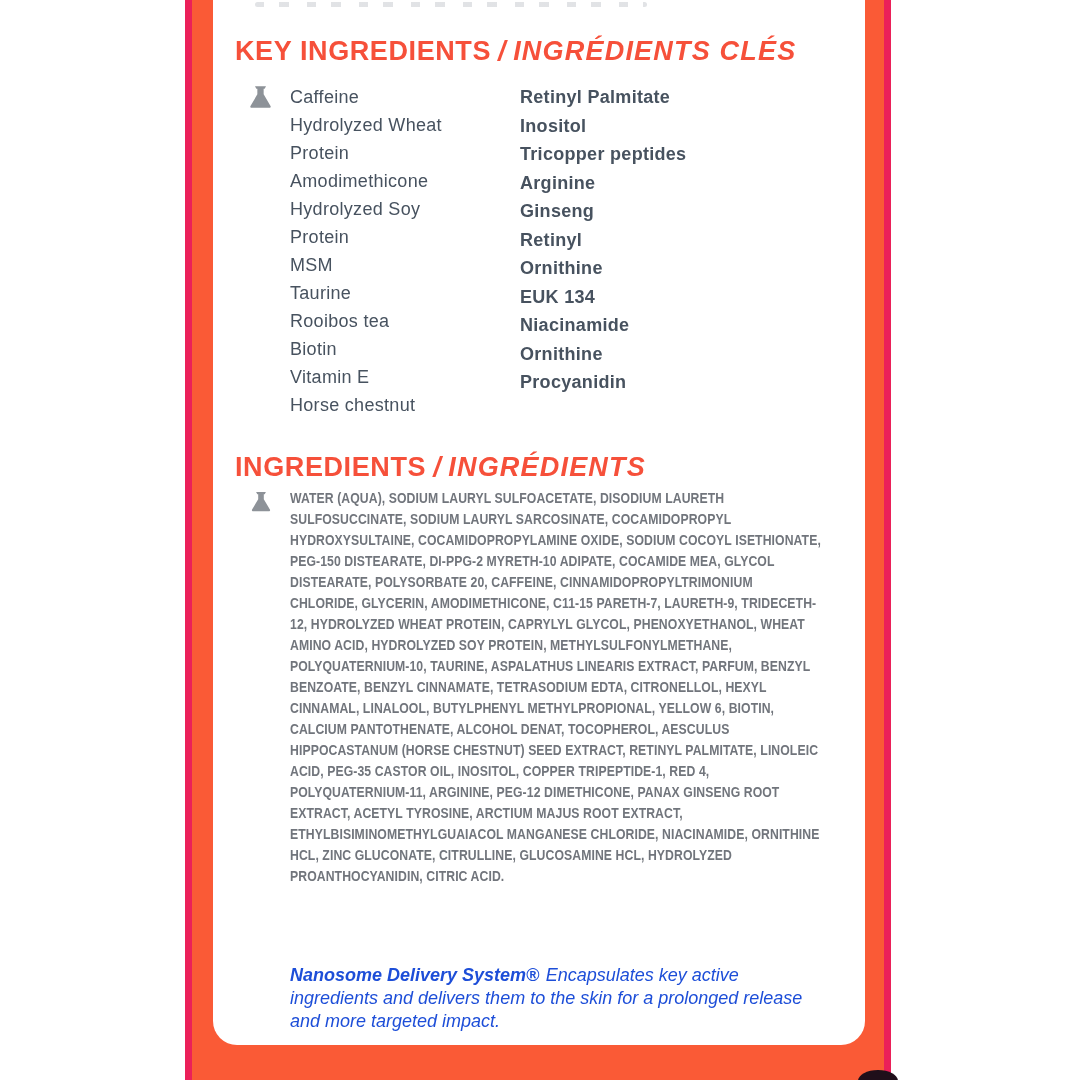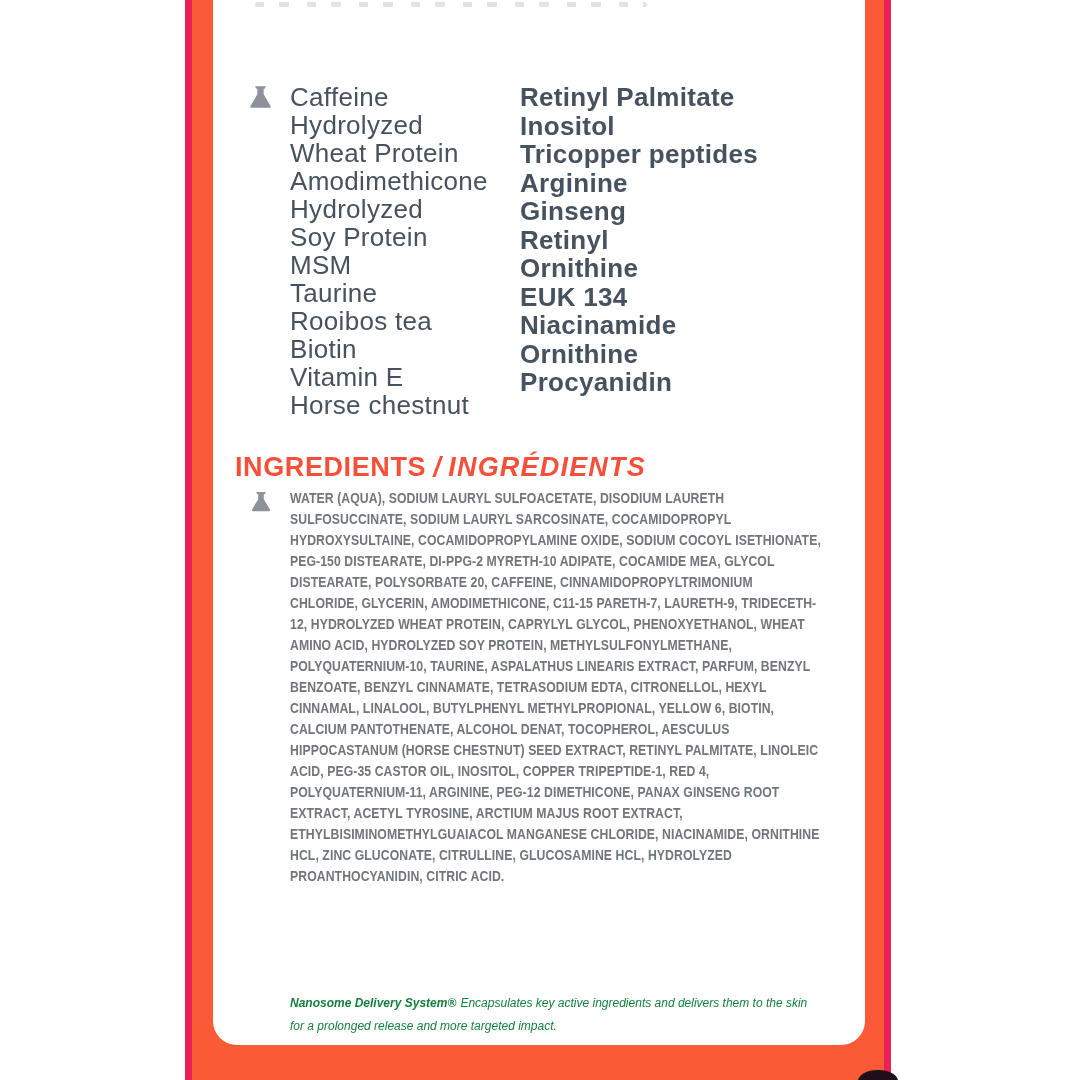--- a/index.html
+++ b/index.html
@@ -29,33 +29,33 @@
   .heading .fr{font-style:italic;letter-spacing:1.2px;}
   .heading .sep{font-style:italic;padding:0 7px;}
   .h-key{top:36px;}
   .h-ing{top:452px;}
   
   .flask{position:absolute;width:27px;height:27px;}
   .flask svg{width:100%;height:100%;fill:#8D9298;}
   .flask-1{left:247px;top:84px;}
   .flask-2{left:249px;top:490px;width:24px;height:24px;}
   
-  .col{position:absolute;top:83px;color:#47525F;font-size:26px;line-height:28px;letter-spacing:.3px;}
+  .col{position:absolute;top:83px;color:#47525F;font-size:18px;line-height:28px;letter-spacing:.3px;}
   .col-left{left:290px;width:182px;}
   .col-right{left:520px;width:280px;line-height:28.5px;font-weight:bold;}
   
   .para{
     position:absolute;left:290px;top:488px;width:636px;
     transform:scaleX(0.838);transform-origin:top left;
     color:#71757C;font-size:14.6px;line-height:21px;font-weight:bold;letter-spacing:.1px;
   }
   
   .footnote{
-    position:absolute;left:290px;top:992px;width:530px;
-    color:#15803d;font-size:12px;line-height:23px;font-style:italic;
+    position:absolute;left:290px;top:964px;width:530px;
+    color:#1d4ed8;font-size:18px;line-height:23px;font-style:italic;
   }
   .footnote .lead{font-weight:bold;margin-right:.35em;}
   
   .blob{
     position:absolute;left:858px;top:1070px;width:40px;height:22px;
     background:#1F0F1A;border-radius:50%;
   }
 </style>
 </head>
 <body>
@@ -63,20 +63,23 @@
 <div class="canvas">
 
   <div class="crimson-line crimson-left"></div>
   <div class="orange-band"></div>
   <div class="crimson-line crimson-right"></div>
 
   <div class="panel"></div>
 
   <div class="remnant"></div>
 
+  <div class="heading h-key">
+    <span>KEY INGREDIENTS</span><span class="sep">/</span><span class="fr">INGRÉDIENTS CLÉS</span>
+  </div>
 
   <div class="flask flask-1">
     <svg viewBox="0 0 24 24">
         <path d="M7.1 2h9.8l-1.2 2.3h-0.9v4.9l6.1 10.3c.55.95-.1 1.7-1.05 1.7H4.15c-.95 0-1.6-.75-1.05-1.7L9.2 9.2V4.3h-0.9z"></path>
       </svg>
   </div>
 
   <div class="col col-left">
 
   <div class="ki-item">Caffeine</div>

